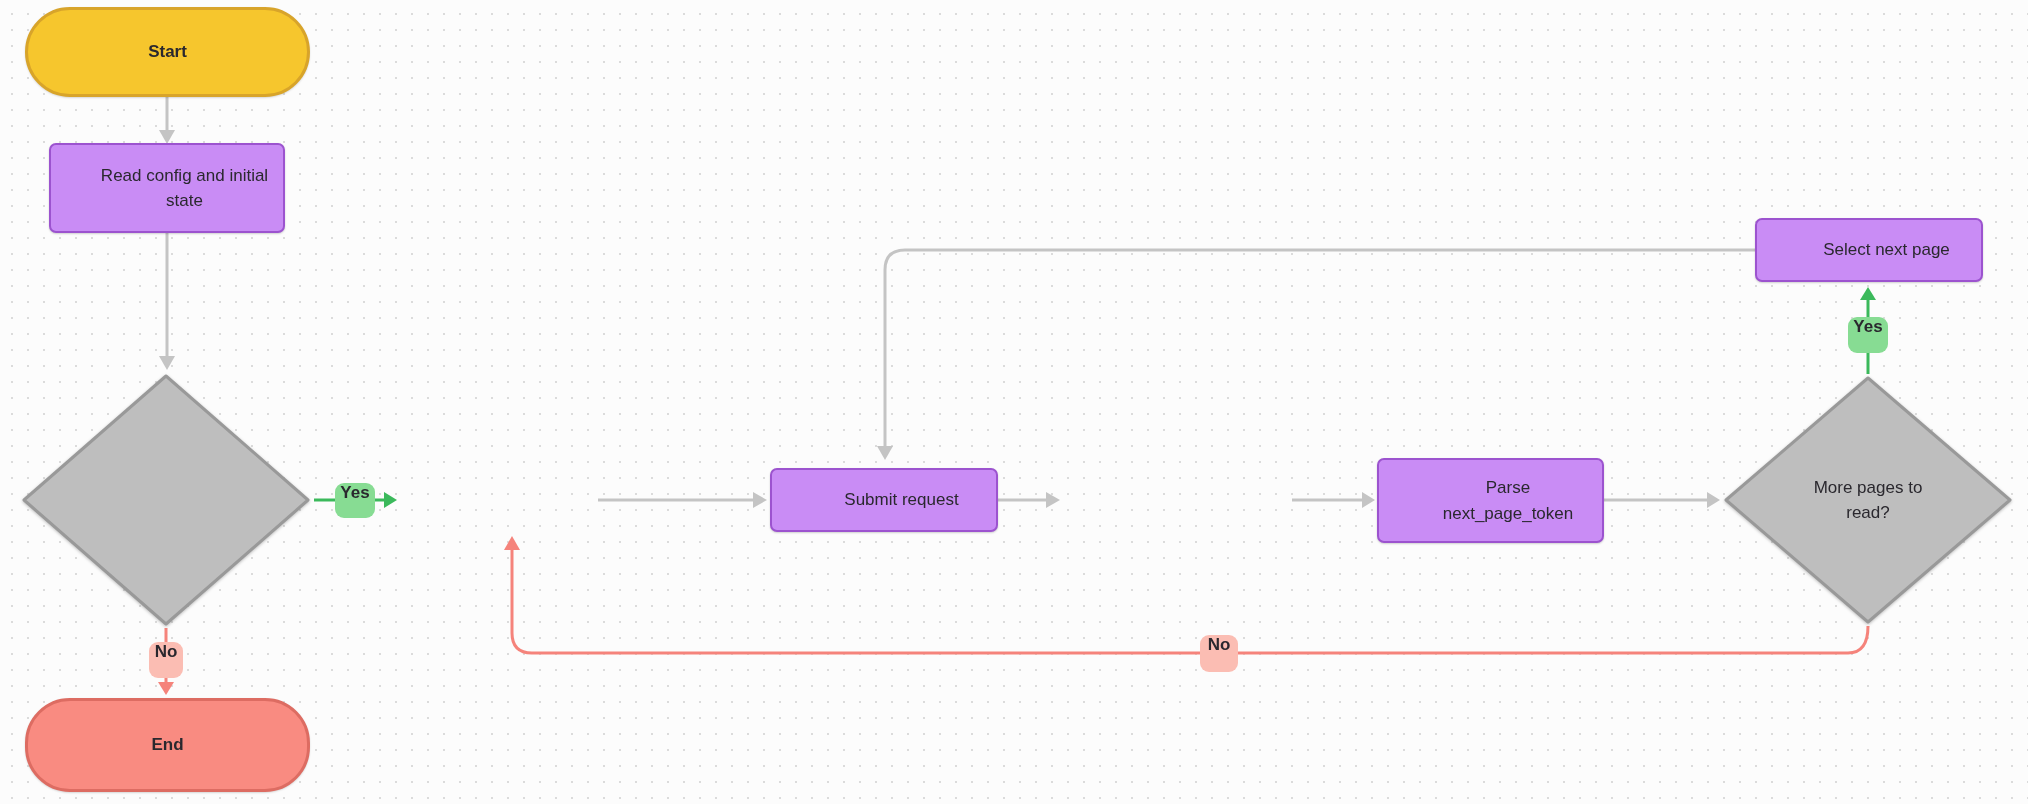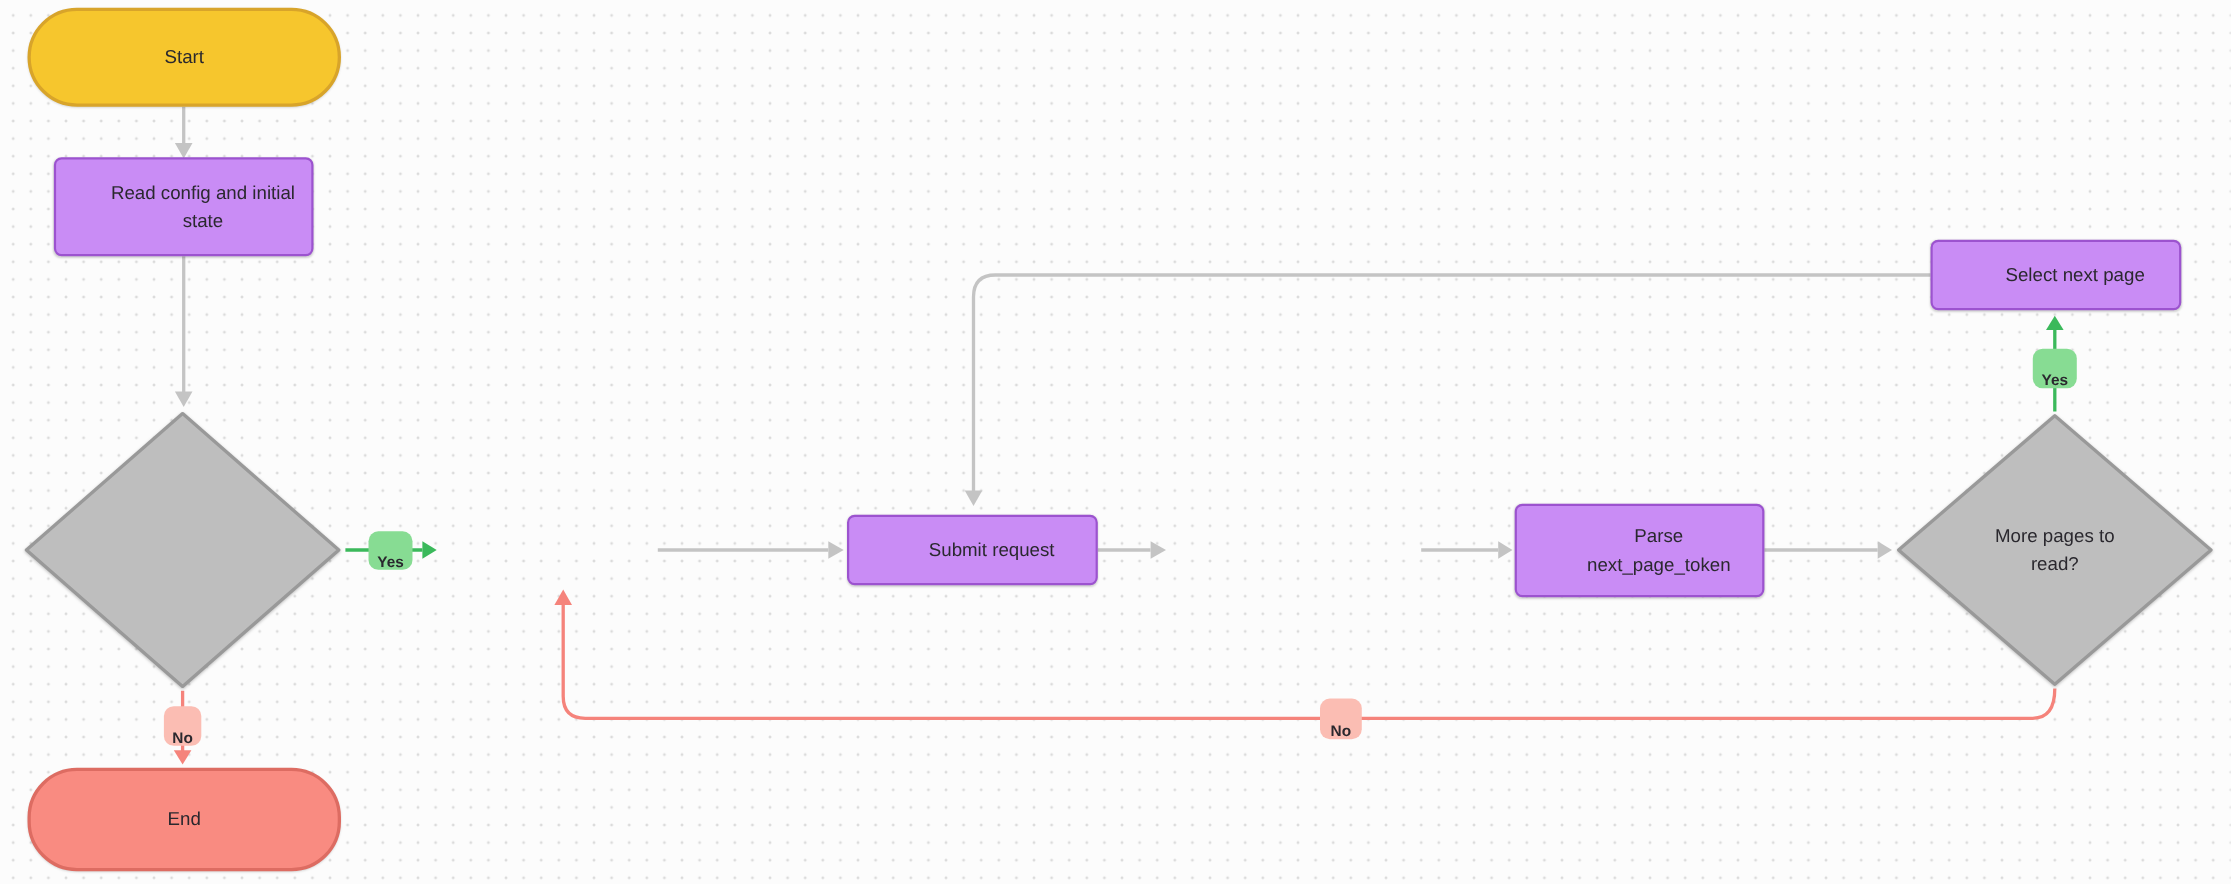--- a/index.html
+++ b/index.html
@@ -46,20 +46,21 @@
     background: var(--process-fill, #C98CF5);
     border: 2.5px solid var(--process-border, #9C53CF);
     border-radius: 7px;
     box-shadow: 0 1px 2px rgba(0,0,0,0.18);
     padding-left: 35px;
   }
   .terminal {
     border-radius: 45px;
     border: 3px solid;
     box-shadow: 0 1px 2px rgba(0,0,0,0.15);
+    font-weight: bold;
   }
   .terminal.start-style { background: var(--terminal-start-fill, #F6C62D); border-color: var(--terminal-start-border, #D8A42A); }
   .terminal.end-style   { background: var(--terminal-end-fill, #F98B81);   border-color: var(--terminal-end-border, #DD6C62); }
 
   .decision { background: transparent; border: none; box-shadow: none; }
   .dshape {
     position: absolute;
     inset: 0;
     width: 100%;
     height: 100%;
@@ -70,24 +71,24 @@
     stroke: var(--decision-border, #999999);
     stroke-width: 3;
     stroke-linejoin: round;
   }
   .decision .lbl { width: 195px; }
 
   .badge {
     position: absolute;
     z-index: 3;
     display: flex;
-    align-items: flex-end;
+    align-items: flex-start;
     justify-content: center;
     border-radius: 9px;
-    font-size: 14px;
+    font-size: 17px;
     font-weight: 600;
     color: var(--text, #2A282E);
   }
   .badge.yes { background: var(--badge-yes-fill, #87DC93); }
   .badge.no  { background: var(--badge-no-fill, #FBBDB3); }
 </style>
 </head>
 <body>
 
 <div id="canvas">

